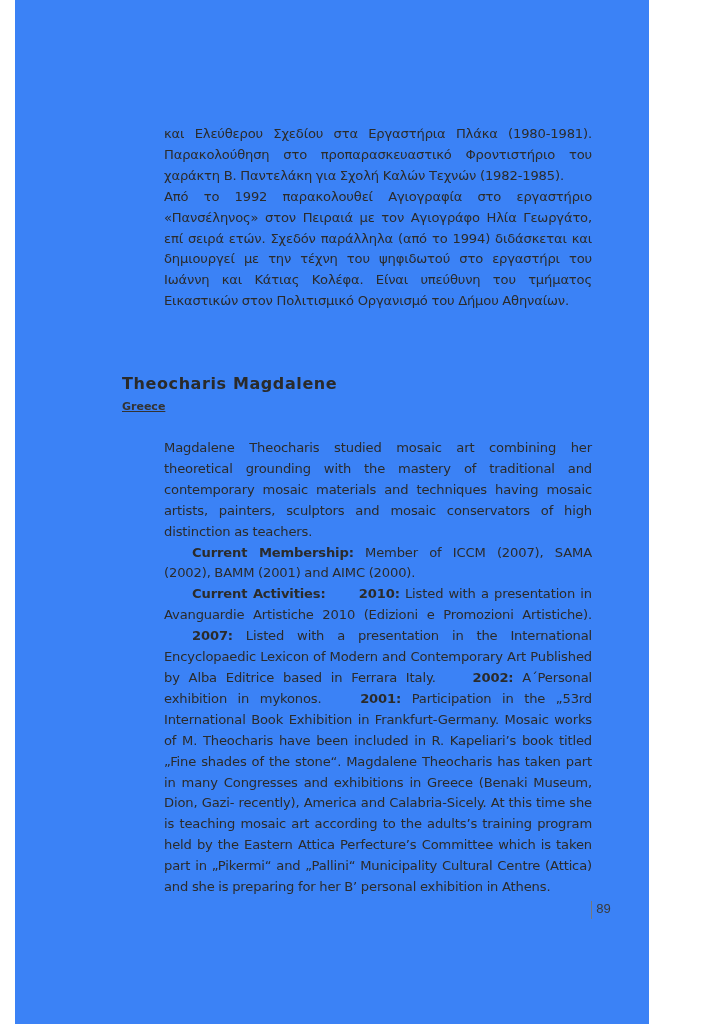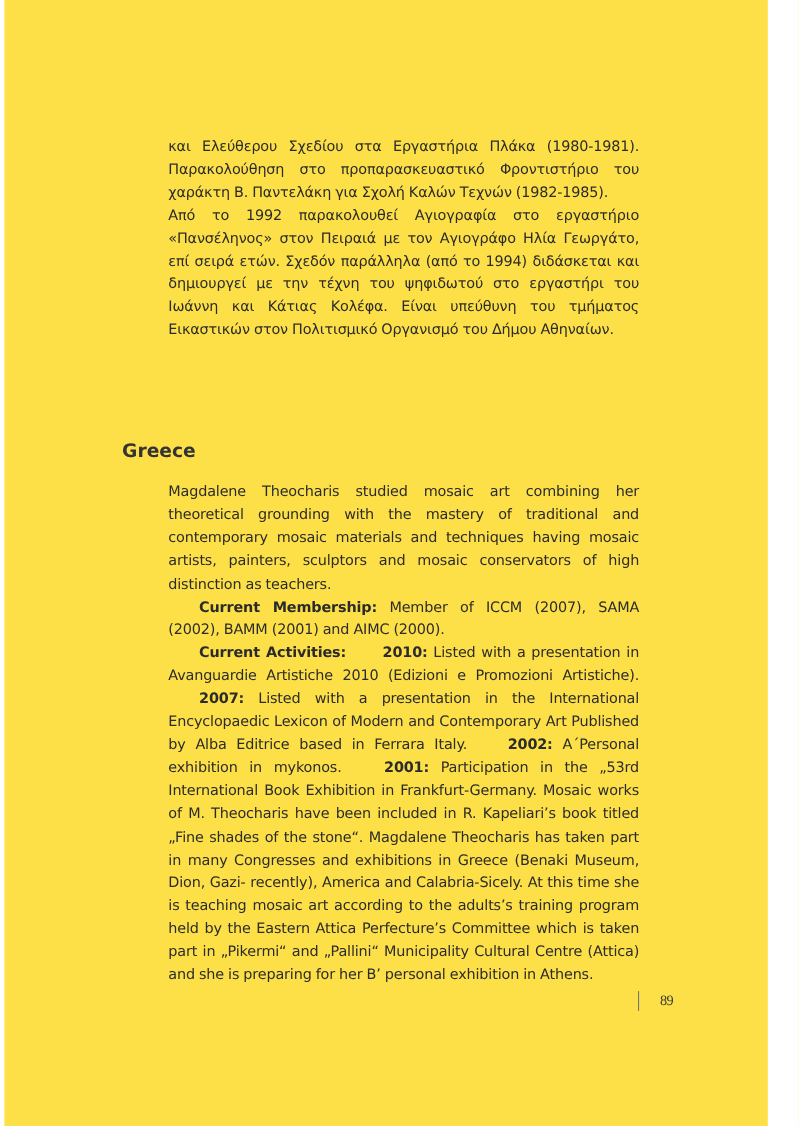--- a/index.html
+++ b/index.html
@@ -10,23 +10,23 @@
     body {
       width: 726px;
       height: 1024px;
       position: relative;
       overflow: hidden;
       font-family: "DejaVu Sans", sans-serif;
       color: #2b2b2b;
     }
     .page {
       position: absolute;
-      left: 4px; top: 0;
-      width: 694px; height: 1024px;
-      background: #fde047;
+      left: 15px; top: 0;
+      width: 634px; height: 1024px;
+      background: #3b82f6;
     }
     .para-block {
       position: absolute;
       left: 149px;
       width: 428px;
       font-size: 13.1px;
       line-height: 20.9px;
       text-align: justify;
       letter-spacing: -0.15px;
       word-spacing: -0.3px;
@@ -47,47 +47,49 @@
       top: 374px;
       font-size: 16px;
       font-weight: bold;
       letter-spacing: 0.6px;
       color: #2a2a2a;
     }
     .entry-country {
       position: absolute;
       left: 107px;
       top: 400px;
-      font-size: 17px;
+      font-size: 11px;
       font-weight: bold;
       color: #333333;
+      text-decoration: underline;
     }
     .page-number {
       position: absolute;
       left: 576px;
       top: 901px;
-      font-family: Liberation Serif, serif;
+      font-family: Liberation Mono, monospace;
       font-size: 13px;
       color: #3a3a3a;
-      padding-left: 19px;
+      padding-left: 4px;
       border-left: 1px solid #777777;
       line-height: 18px;
       letter-spacing: -0.5px;
     }
   </style>
 </head>
 <body>
 
 <div class="page">
 
   <div class="para-block greek-block">
     <p>και Ελεύθερου Σχεδίου στα Εργαστήρια Πλάκα (1980-1981). Παρακολούθηση στο προπαρασκευαστικό Φροντιστήριο του χαράκτη Β. Παντελάκη για Σχολή Καλών Τεχνών (1982-1985).</p>
     <p>Από το 1992 παρακολουθεί Αγιογραφία στο εργαστήριο «Πανσέληνος» στον Πειραιά με τον Αγιογράφο Ηλία Γεωργάτο, επί σειρά ετών. Σχεδόν παράλληλα (από το 1994) διδάσκεται και δημιουργεί με την τέχνη του ψηφιδωτού στο εργαστήρι του Ιωάννη και Κάτιας Κολέφα. Είναι υπεύθυνη του τμήματος Εικαστικών στον Πολιτισμικό Οργανισμό του Δήμου Αθηναίων.</p>
   </div>
 
+  <div class="entry-name">Theocharis Magdalene</div>
   <div class="entry-country">Greece</div>
 
   <div class="para-block english-block">
     <p>Magdalene Theocharis studied mosaic art combining her theoretical grounding with the mastery of traditional and contemporary mosaic materials and techniques having mosaic artists, painters, sculptors and mosaic conservators of high distinction as teachers.</p>
     <p><span class="b">Current Membership:</span><span> Member of ICCM (2007), SAMA (2002), BAMM (2001) and AIMC (2000).</span></p>
     <p><span class="b">Current Activities:</span> <span class="b">2010:</span><span> Listed with a presentation in Avanguardie Artistiche 2010 (Edizioni e Promozioni Artistiche). </span><span class="b">2007:</span><span> Listed with a presentation in the International Encyclopaedic Lexicon of Modern and Contemporary Art Published by Alba Editrice based in Ferrara Italy. </span><span class="b">2002:</span><span> A΄Personal exhibition in mykonos. </span><span class="b">2001:</span><span> Participation in the „53rd International Book Exhibition in Frankfurt-Germany. Mosaic works of M. Theocharis have been included in R. Kapeliari’s book titled „Fine shades of the stone“. Magdalene Theocharis has taken part in many Congresses and exhibitions in Greece (Benaki Museum, Dion, Gazi- recently), America and Calabria-Sicely. At this time she is teaching mosaic art according to the adults’s training program held by the Eastern Attica Perfecture’s Committee which is taken part in „Pikermi“ and „Pallini“ Municipality Cultural Centre (Attica) and she is preparing for her B’ personal exhibition in Athens.</span></p>
   </div>
 
   <div class="page-number">89</div>
 

